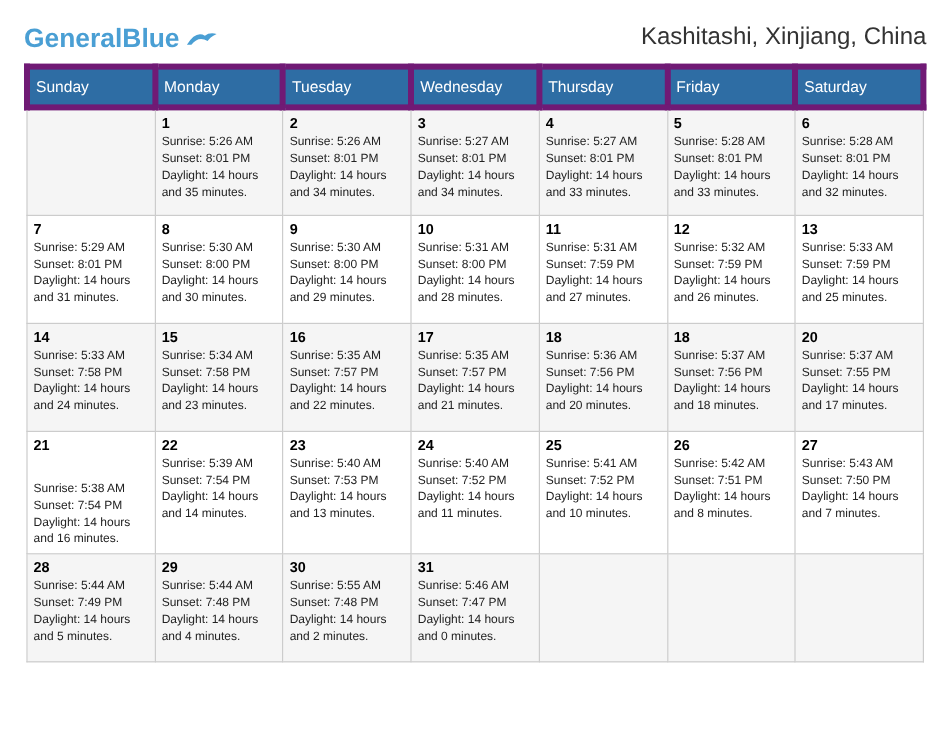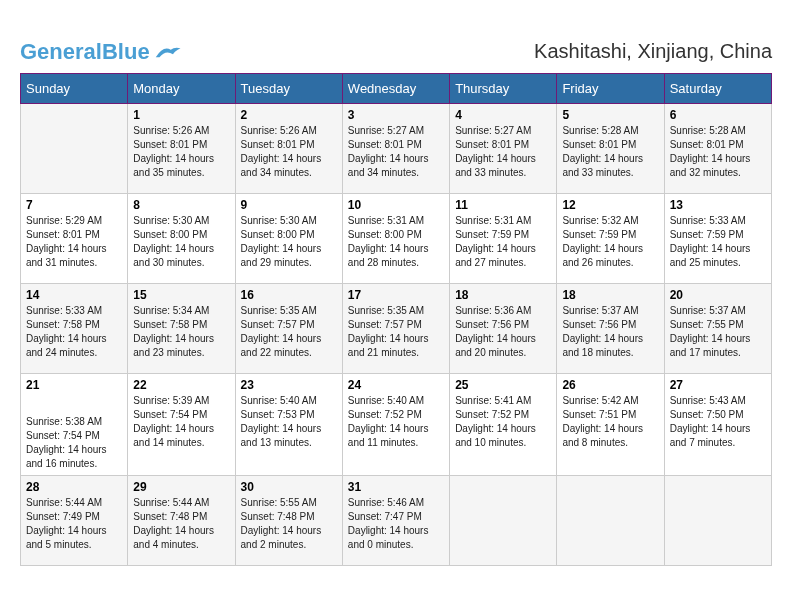--- a/index.html
+++ b/index.html
@@ -8,21 +8,20 @@
       background: #fff;
       width: 792px;
       min-height: 612px;
       padding: 20px;
     }
     .header {
       display: flex;
       justify-content: space-between;
       align-items: flex-end;
       margin-bottom: 10px;
-      margin-top: 20px;
     }
     .logo {
       display: flex;
       flex-direction: column;
       align-items: flex-start;
     }
     .logo-text {
       font-size: 22px;
       font-weight: bold;
       color: #1a3a5c;
@@ -53,21 +52,21 @@
       border-collapse: collapse;
       font-size: 11px;
     }
     thead tr th {
       background-color: #2e6da4;
       color: white;
       padding: 7px 5px;
       text-align: left;
       font-size: 13px;
       font-weight: normal;
-      border: 1px solid #701a75;
+      border: 5px solid #701a75;
     }
     tbody tr td {
       border: 1px solid #ccc;
       vertical-align: top;
       padding: 4px 5px;
       min-height: 80px;
       height: 90px;
       width: calc(100% / 7);
     }
     tbody tr:nth-child(odd) {

